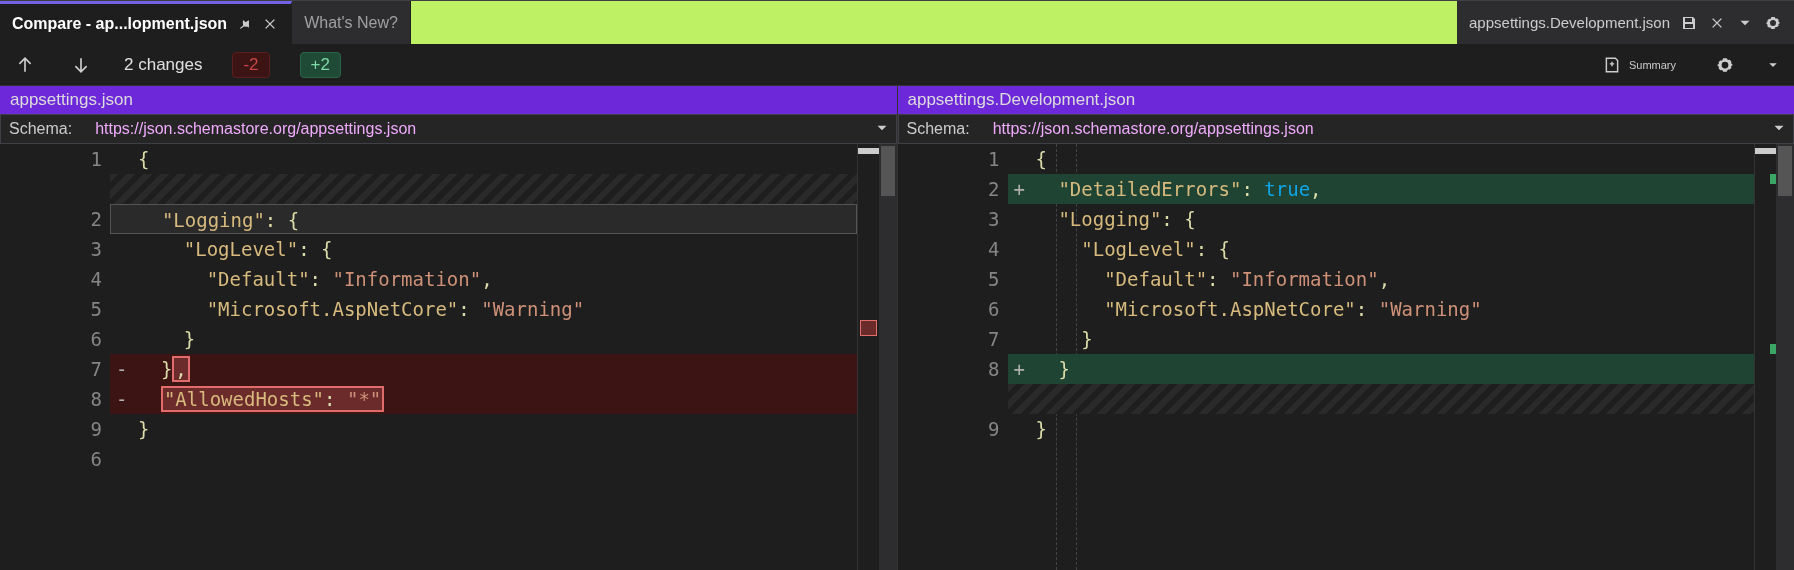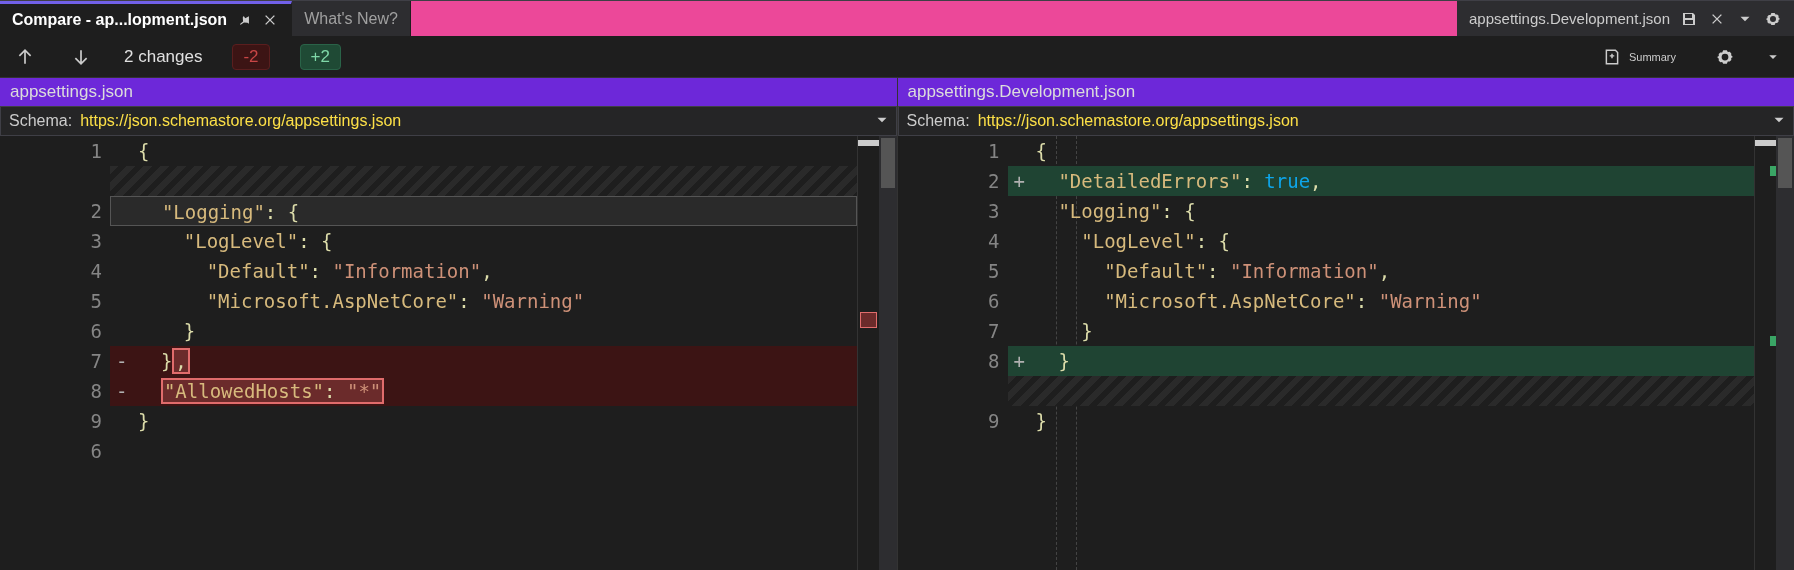--- a/index.html
+++ b/index.html
@@ -10,23 +10,23 @@
   color: #cccccc;
   font-family: "Segoe UI", Arial, sans-serif;
   font-size: 15px;
   overflow: hidden;
   display: flex;
   flex-direction: column;
 }
 .tab-bar {
   display: flex;
   align-items: stretch;
-  background: #ec4899;
+  background: #bef264;
   border-top: 1px solid #3f3f46;
-  height: 36px;
+  height: 44px;
 }
 .tab {
   display: flex;
   align-items: center;
   padding: 0 12px;
   gap: 8px;
   color: #a0a0a0;
   background: #2d2d30;
   border-right: 1px solid #1e1e1e;
   font-size: 16px;
@@ -100,25 +100,25 @@
   color: #dcdcdc;
   font-size: 17px;
 }
 .schema-bar {
   display: flex;
   align-items: center;
   background: #252526;
   border: 1px solid #3f3f46;
   height: 30px;
   padding: 0 8px;
-  gap: 8px;
+  gap: 23px;
   font-size: 16px;
 }
 .schema-bar .label { color: #cccccc; }
-.schema-bar .url { flex: 1; color: #fde047; }
+.schema-bar .url { flex: 1; color: #f0abfc; }
 .schema-bar .arrow { color: #cccccc; }
 .editor-area {
   display: flex;
   flex: 1;
   position: relative;
   overflow: hidden;
 }
 .gutter {
   width: 110px;
   background: #1e1e1e;

